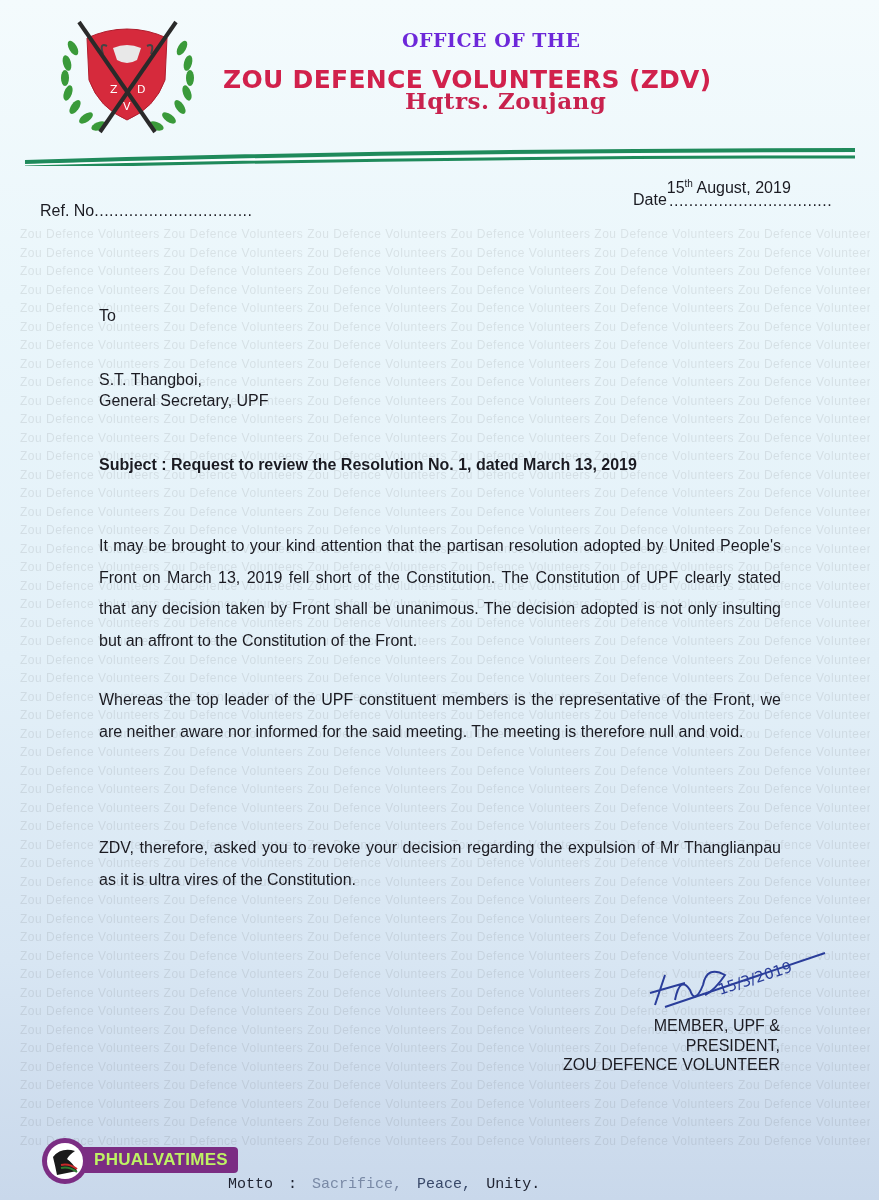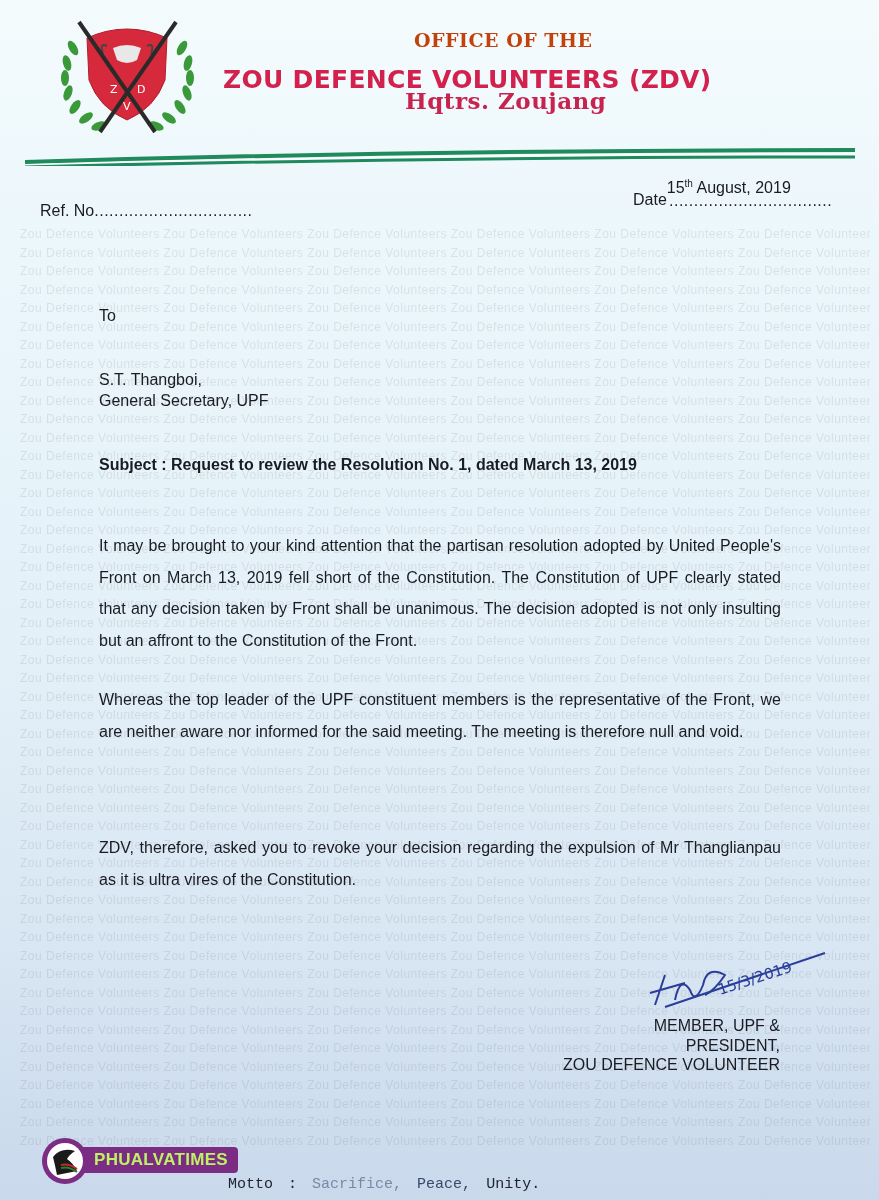--- a/index.html
+++ b/index.html
@@ -7,21 +7,21 @@
     width: 879px; height: 1200px; overflow: hidden; position: relative;
     background: linear-gradient(180deg, #f4fbfd 0%, #eaf6fb 25%, #e3f0f8 55%, #d8e6f3 80%, #c9d8eb 100%);
     font-family: "Liberation Sans", sans-serif; color: #1b1b22;
   }
   .watermark {
     position: absolute; left: 20px; top: 225px; width: 850px; height: 930px;
     overflow: hidden; opacity: 0.10; font-size: 12px; line-height: 18.5px;
     color: #333; white-space: nowrap; letter-spacing: 0.5px; pointer-events: none;
   }
   .logo { position: absolute; left: 55px; top: 8px; width: 145px; height: 132px; }
-  .hdr-office { position: absolute; left: 402px; top: 29px; font-family: "DejaVu Serif", serif; font-weight: bold; font-size: 19px; color: #c2410c; letter-spacing: 0.5px; margin-left: 12px; }
+  .hdr-office { position: absolute; left: 402px; top: 29px; font-family: "DejaVu Serif", serif; font-weight: bold; font-size: 19px; color: #6d28d9; letter-spacing: 0.5px; }
   .hdr-name { position: absolute; left: 223px; top: 57px; font-family: "DejaVu Sans", sans-serif; font-weight: bold; font-size: 25px; color: #d1214c; letter-spacing: 0.3px; margin-top: 8px; }
   .hdr-hq { position: absolute; left: 405px; top: 87px; font-family: "DejaVu Serif", serif; font-weight: bold; font-size: 23px; color: #c8224e; letter-spacing: 0.5px; }
   .rule { position: absolute; left: 25px; top: 146px; width: 830px; height: 20px; }
   .ref { position: absolute; left: 40px; top: 202px; font-size: 16px; }
   .date { position: absolute; left: 633px; top: 190px; font-size: 16px; }
   .date sup { font-size: 10px; }
   .dots { letter-spacing: 0.5px; }
   .date-val { position: relative; top: -12px; }
   .to { position: absolute; left: 99px; top: 307px; font-size: 16px; text-align: right; }
   .addr { position: absolute; left: 99px; top: 369px; font-size: 16px; line-height: 21px; }

